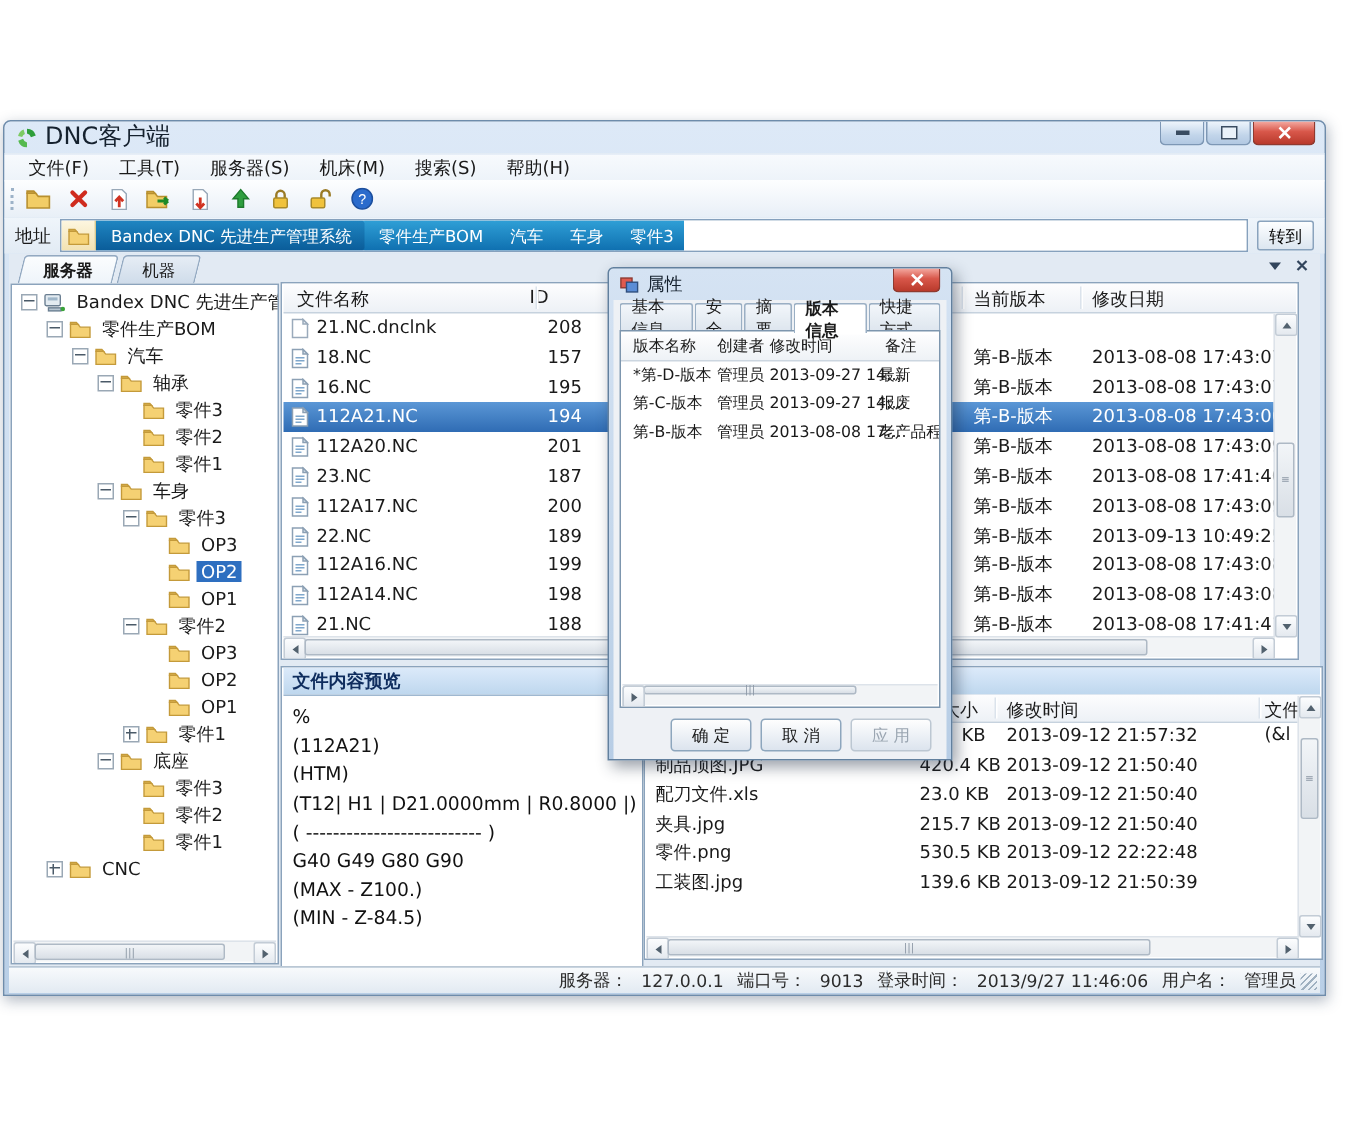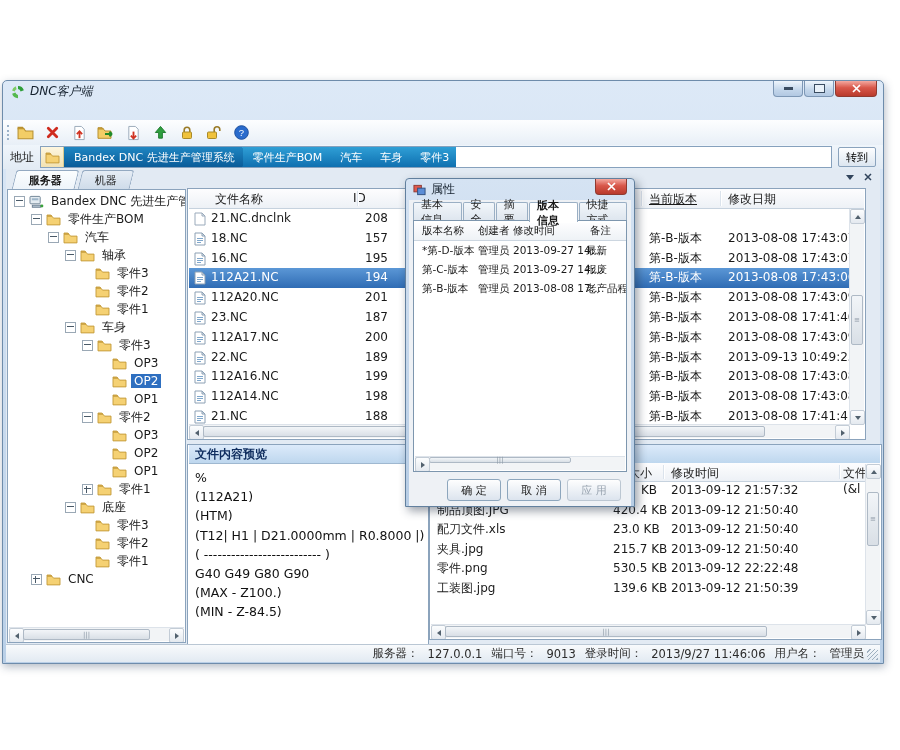--- a/index.html
+++ b/index.html
@@ -5,21 +5,21 @@
   html,body{margin:0;padding:0;overflow:hidden}
   body{width:900px;height:750px;background:#ffffff;position:relative;
        font-family:"DejaVu Sans","Liberation Sans",sans-serif;font-size:12px;color:#1a1a1a;}
   svg{display:block}
   
   #app{position:absolute;left:2px;top:80px;width:880px;height:582px;
        border:1px solid #6e8cab;border-radius:5px 5px 0 0;
        background:linear-gradient(#dde9f7,#b9cfe7);box-shadow:1px 3px 9px rgba(40,60,90,.35);}
   .titlebar{position:absolute;left:0;top:0;right:0;height:21px;display:flex;align-items:center;
             gap:5px;padding-left:8px;}
-  .title-text{font-size:12px;color:#15212e;font-style:italic;}
+  .title-text{font-size:16px;color:#15212e;}
   .win-controls{position:absolute;top:0;right:6px;display:flex;}
   .wc{width:28px;height:15px;margin-left:1px;border:1px solid #7d97b5;border-top:none;
       border-radius:0 0 4px 4px;background:linear-gradient(#eef5fc,#c2d5ea 60%,#b2c8e2);
       display:flex;align-items:center;justify-content:center;}
   .wc.close{width:40px;background:linear-gradient(#f4a9a0,#d8574a 45%,#b93a2c);border-color:#8f3a30;}
   .gl-min{width:9px;height:3px;background:#3a4c61;}
   .gl-max{width:9px;height:7px;border:1px solid #3a4c61;background:#e9f1f9;}
   
   .menubar{position:absolute;left:0;top:21px;right:0;height:18px;display:flex;align-items:center;
            padding-left:6px;background:linear-gradient(#f7fafd,#edf3f9);border-top:1px solid #e3ecf5;}
@@ -191,20 +191,28 @@
       <div class="wc close">
           <span>
             <svg width="9" height="9" viewBox="0 0 9 9">
               <path d="M1 1l7 7M8 1L1 8" stroke="#fff" stroke-width="1.7"></path>
             </svg>
           </span>
         </div>
     </div>
   </div>
 
+  <div class="menubar" id="menubar">
+      <div class="menu-item">文件(F)</div>
+      <div class="menu-item">工具(T)</div>
+      <div class="menu-item">服务器(S)</div>
+      <div class="menu-item">机床(M)</div>
+      <div class="menu-item">搜索(S)</div>
+      <div class="menu-item">帮助(H)</div>
+    </div>
 
   <div class="toolbar" id="toolbar">
     <div class="tgrip"></div>
   <button class="tool-btn">
         <span class="ticon">
           <svg width="17" height="15" viewBox="0 0 16 14">
             <path d="M1 3.5V2.2h4.2l1.2 1.3z" fill="#e9bf5e" stroke="#b8902f"></path>
             <path d="M1 3.5h5.4l1.6 2H15v7.3H1z" fill="#f2cd66" stroke="#b8902f"></path>
           </svg>
         </span>
@@ -551,23 +559,23 @@
             <span class="gripm">|||</span>
           </div>
         <div class="sb-btn right">
             <span class="t-right"></span>
           </div>
       </div>
     </div>
 
     <div class="panel" id="file-panel">
       <div class="lv-header">
-        <span style="left:26px;">文件名称</span>
+        <span style="left:9px;">文件名称</span>
         <span style="left:164px;text-align:center;">ID</span>
-        <span style="left:460px;text-decoration:underline;">当前版本</span>
+        <span style="left:460px;">当前版本</span>
         <span style="left:539px;">修改日期</span>
         <i class="hsep" style="left:168px;"></i>
         <i class="hsep" style="left:452px;"></i>
         <i class="hsep" style="left:531px;"></i>
       </div>
       <div id="file-rows">
           <div class="frow">
             <span class="c-icon">
               <svg width="12" height="14" viewBox="0 0 12 14">
                 <path d="M1 1h7l3 3v9H1z" fill="#fff" stroke="#9aaabb"></path>

